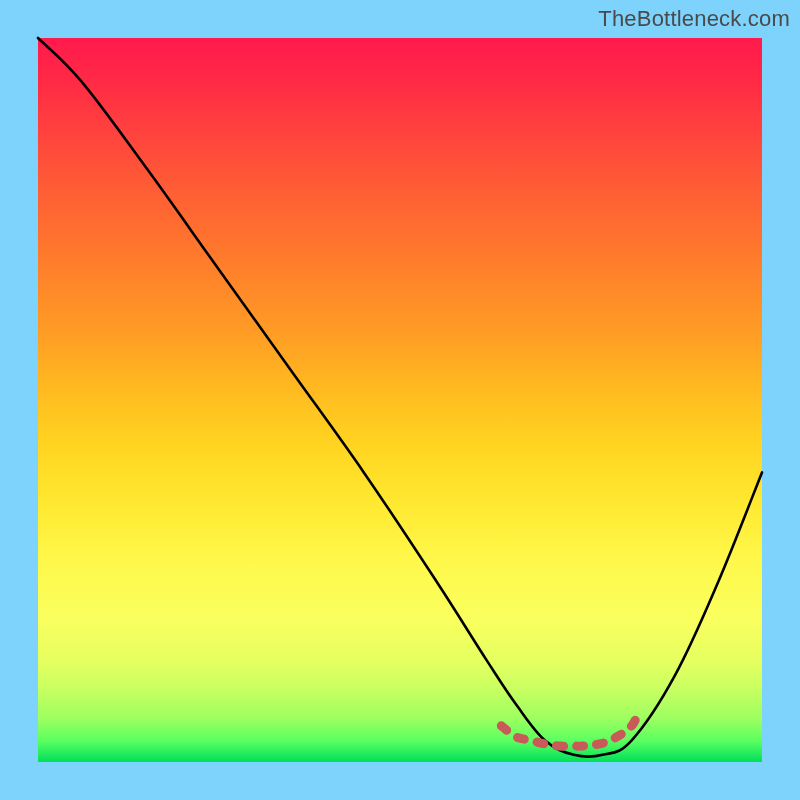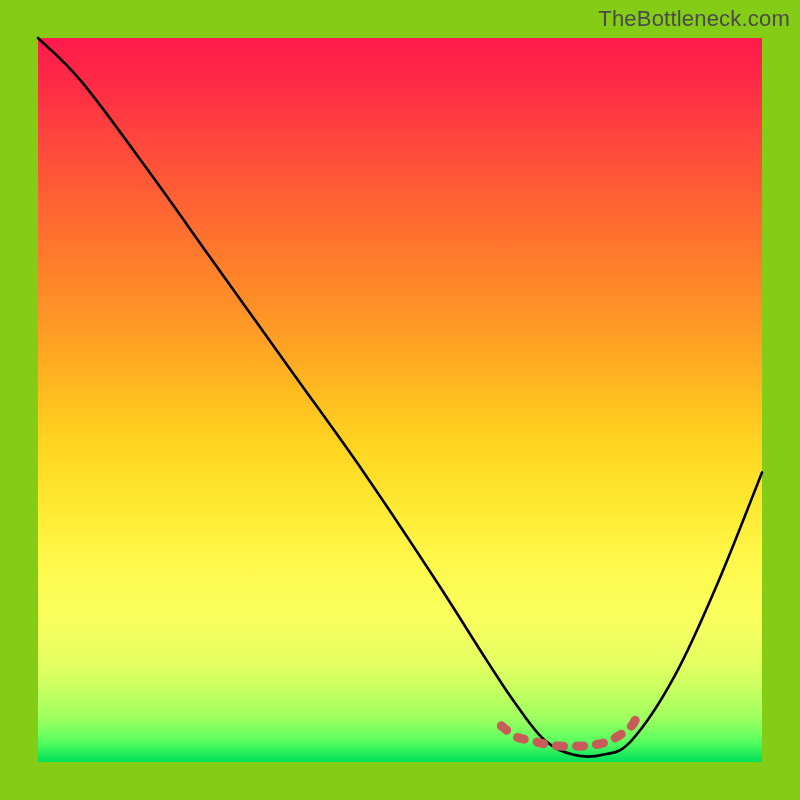--- a/index.html
+++ b/index.html
@@ -8,21 +8,21 @@
     width: 800px;
     height: 800px;
     background: #000;
     overflow: hidden;
     font-family: Arial, Helvetica, sans-serif;
   }
   .frame {
     position: relative;
     width: 800px;
     height: 800px;
-    background: #84cc16;
+    background: #7dd3fc;
   }
   .plot-area {
     position: absolute;
     left: 38px;
     top: 38px;
     width: 724px;
     height: 724px;
     
     background: linear-gradient(
       to bottom,

